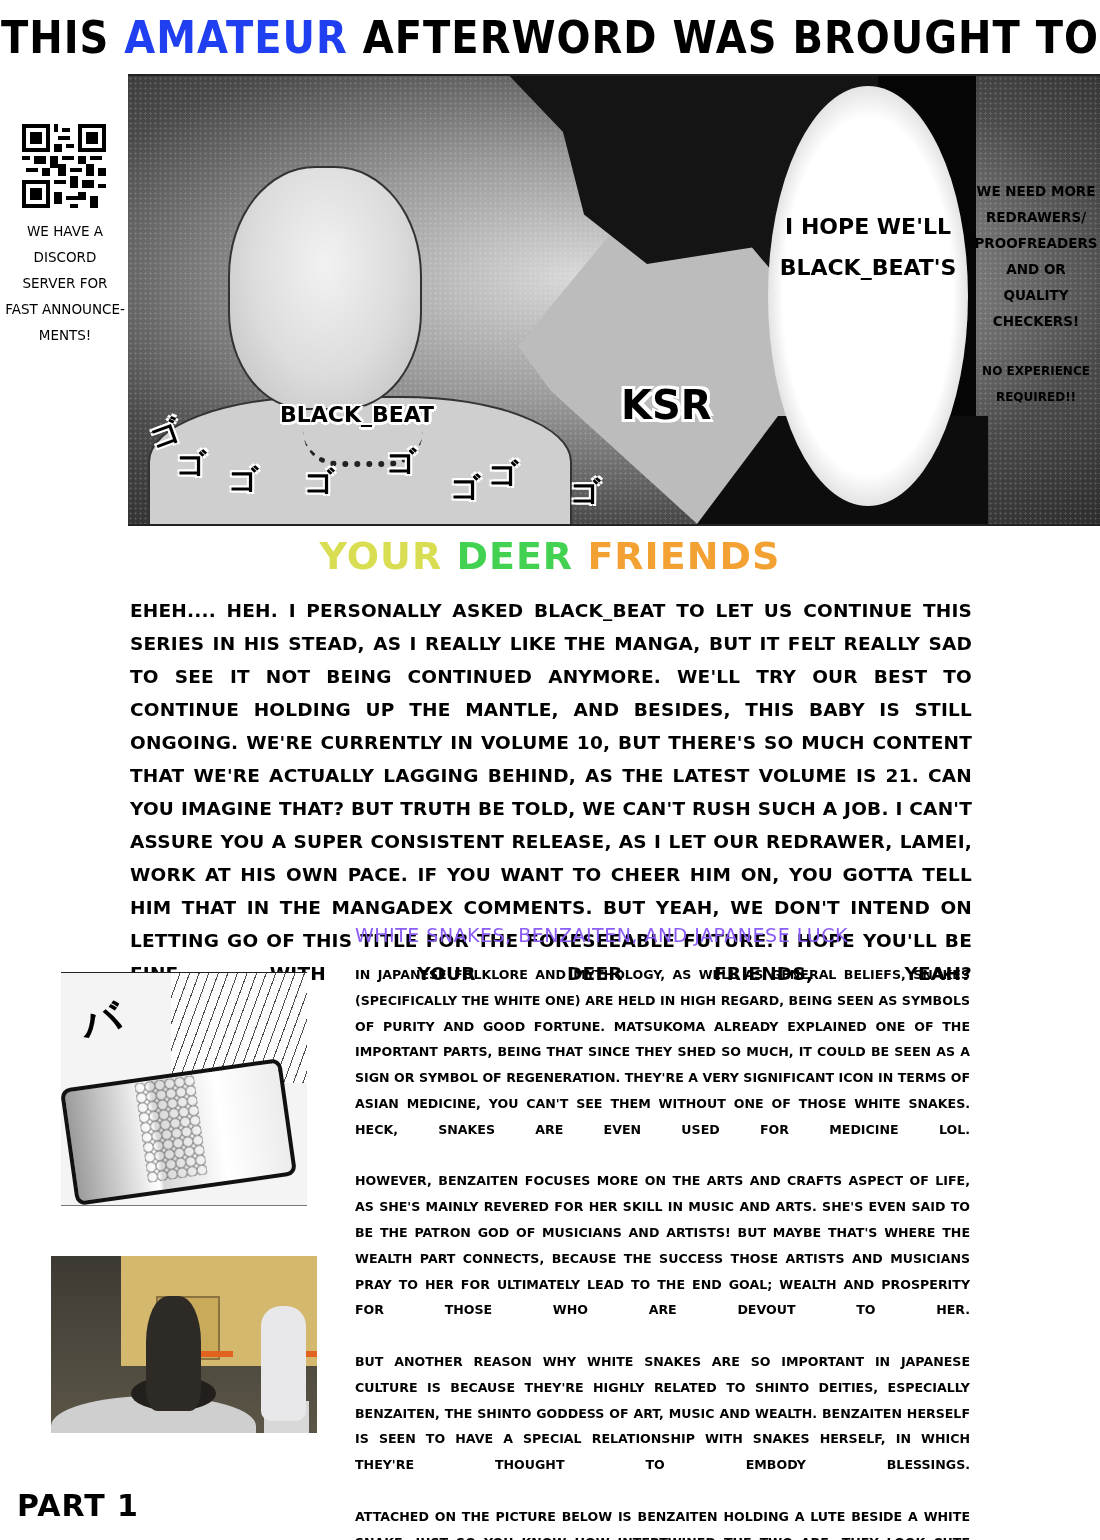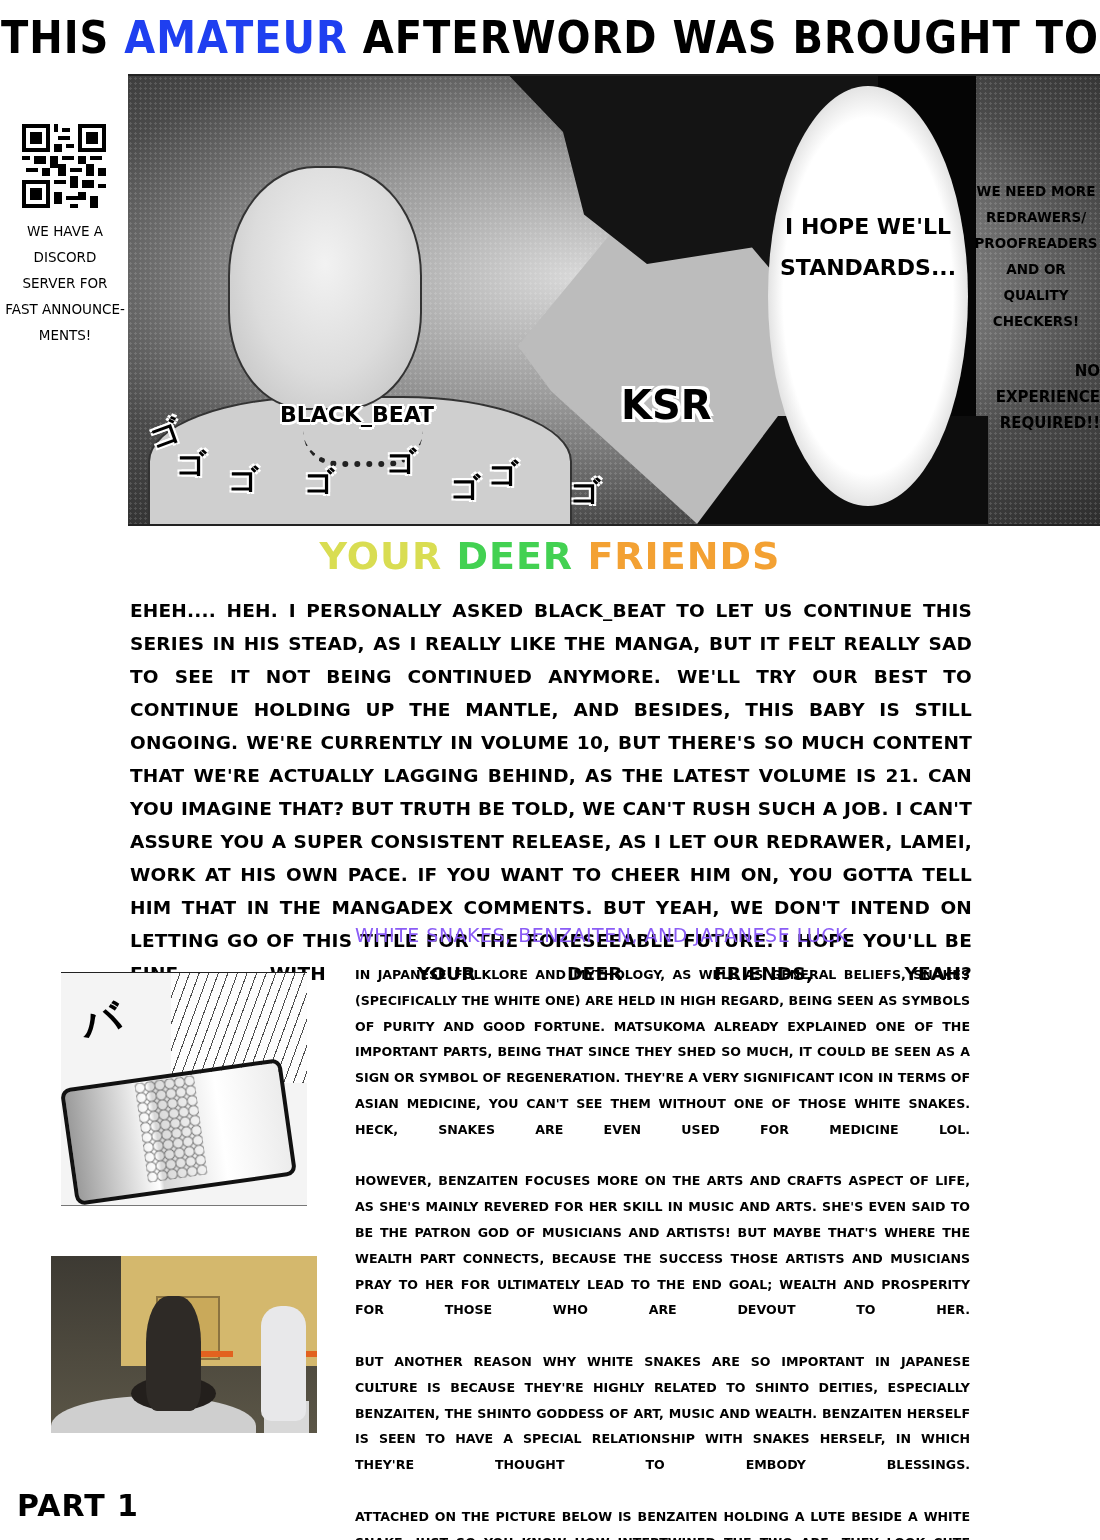--- a/index.html
+++ b/index.html
@@ -45,21 +45,21 @@
   .sfx { font-size: 30px; font-weight: bold; color: #000;
          text-shadow: -2px -2px 0 #fff, 2px -2px 0 #fff, -2px 2px 0 #fff, 2px 2px 0 #fff; }
 
   
   .qr { left: 22px; top: 124px; width: 84px; height: 84px; background: #fff; }
   .side-left { left: 0px; top: 218px; width: 130px; text-align: center; font-size: 13.5px;
                line-height: 26px; font-weight: normal; }
   .side-right { left: 972px; top: 178px; width: 128px; text-align: center; font-size: 13.5px;
                 line-height: 26px; font-weight: bold; }
   .side-right .gap { height: 24px; }
-  .side-right .strong { font-size: 15px; text-align: right; }
+  .side-right .strong { font-size: 12px; }
 
   
   .deer-title { left: 0; top: 534px; width: 1100px; text-align: center; font-size: 38px;
                 font-weight: bold; letter-spacing: 1px; }
   .c-yellow { color: #d9dd52; }
   .c-green { color: #43d152; }
   .c-orange { color: #f3a133; }
 
   .intro { left: 130px; top: 594px; width: 842px; font-size: 18.5px; line-height: 33px;
            text-align: justify; text-align-last: justify; font-weight: bold; letter-spacing: 0.2px; }
@@ -163,21 +163,21 @@
   <div class="abs granny-body"></div>
   <div class="abs granny"></div>
   <div class="abs necklace"></div>
   <div class="abs glow"></div>
   <div class="abs man-face"></div>
   <div class="abs man-hair"></div>
   <div class="abs man-suit"></div>
   <div class="abs bubble"></div>
   <div class="abs bubble-text comic">
     <div>I HOPE WE'LL</div>
-    <div>STANDARDS...</div>
+    <div>BLACK_BEAT'S</div>
   </div>
   <div class="abs label-bb comic">BLACK_BEAT</div>
   <div class="abs label-ksr comic">KSR</div>
   <div class="abs sfx" style="left:22px;top:338px;transform:rotate(-20deg);">ゴ</div>
   <div class="abs sfx" style="left:48px;top:368px;">ゴ</div>
   <div class="abs sfx" style="left:100px;top:384px;">ゴ</div>
   <div class="abs sfx" style="left:176px;top:386px;">ゴ</div>
   <div class="abs sfx" style="left:258px;top:366px;">ゴ</div>
   <div class="abs sfx" style="left:322px;top:392px;">ゴ</div>
   <div class="abs sfx" style="left:360px;top:378px;">ゴ</div>

